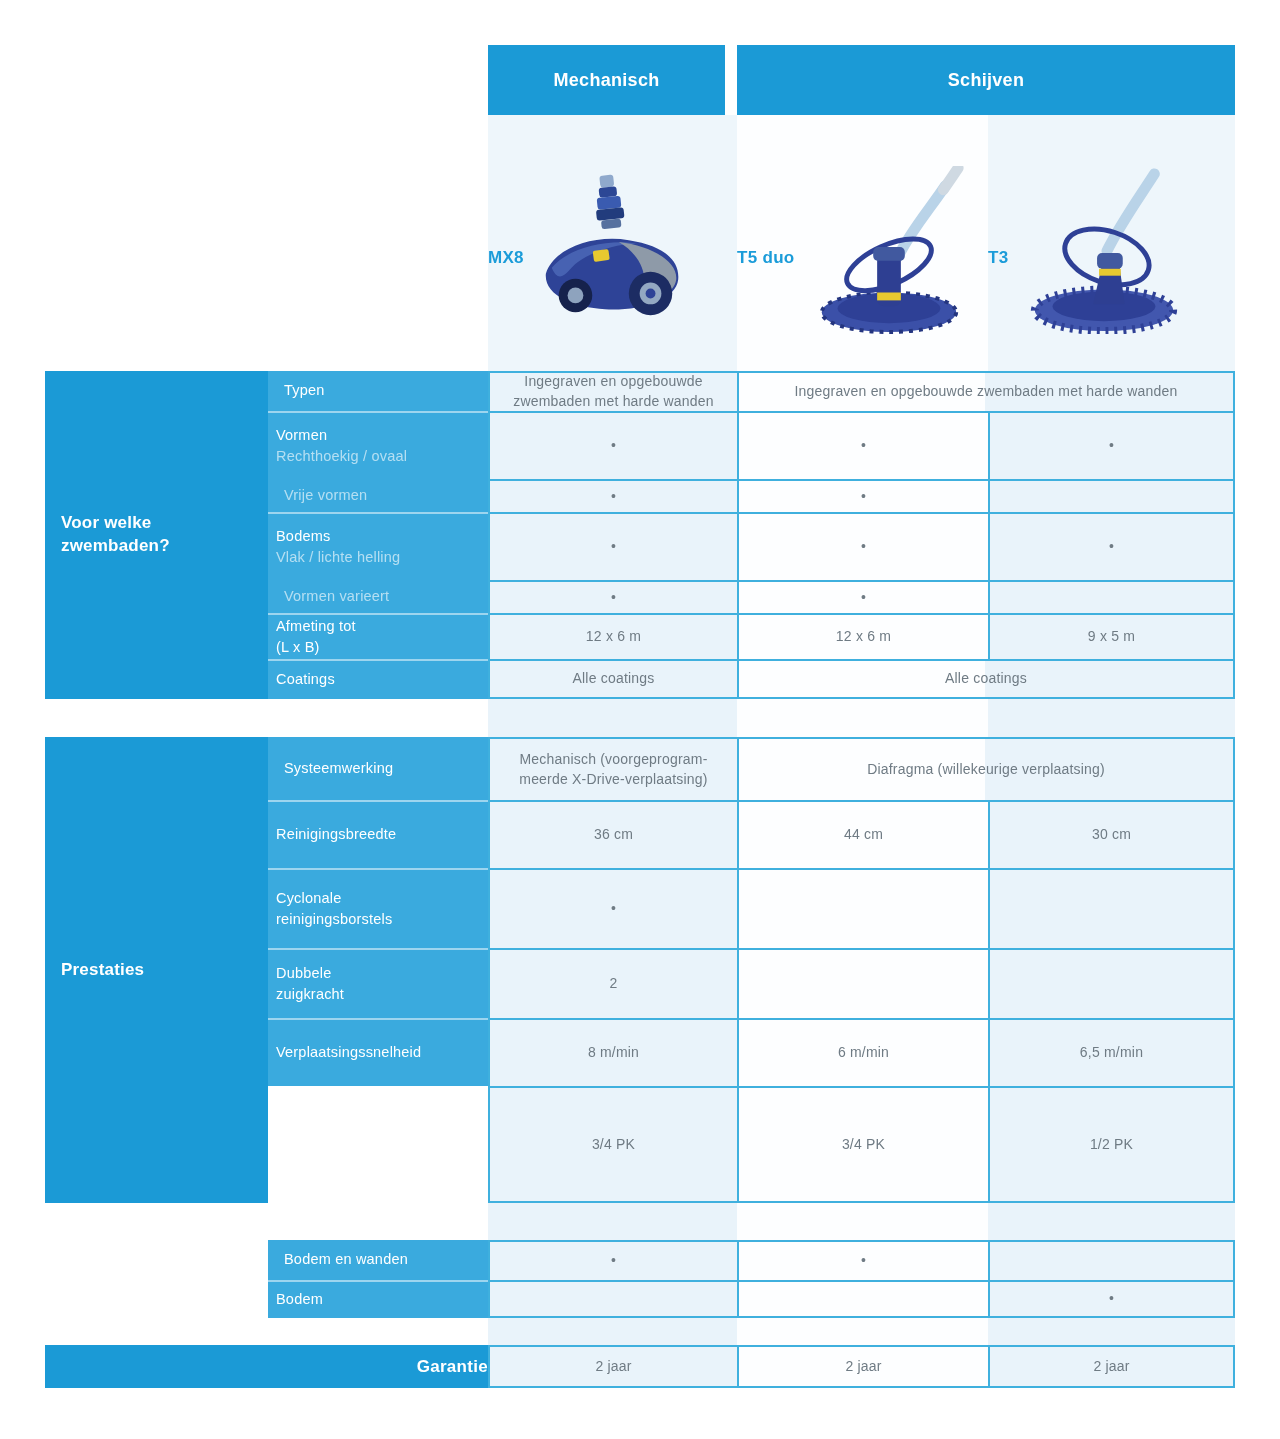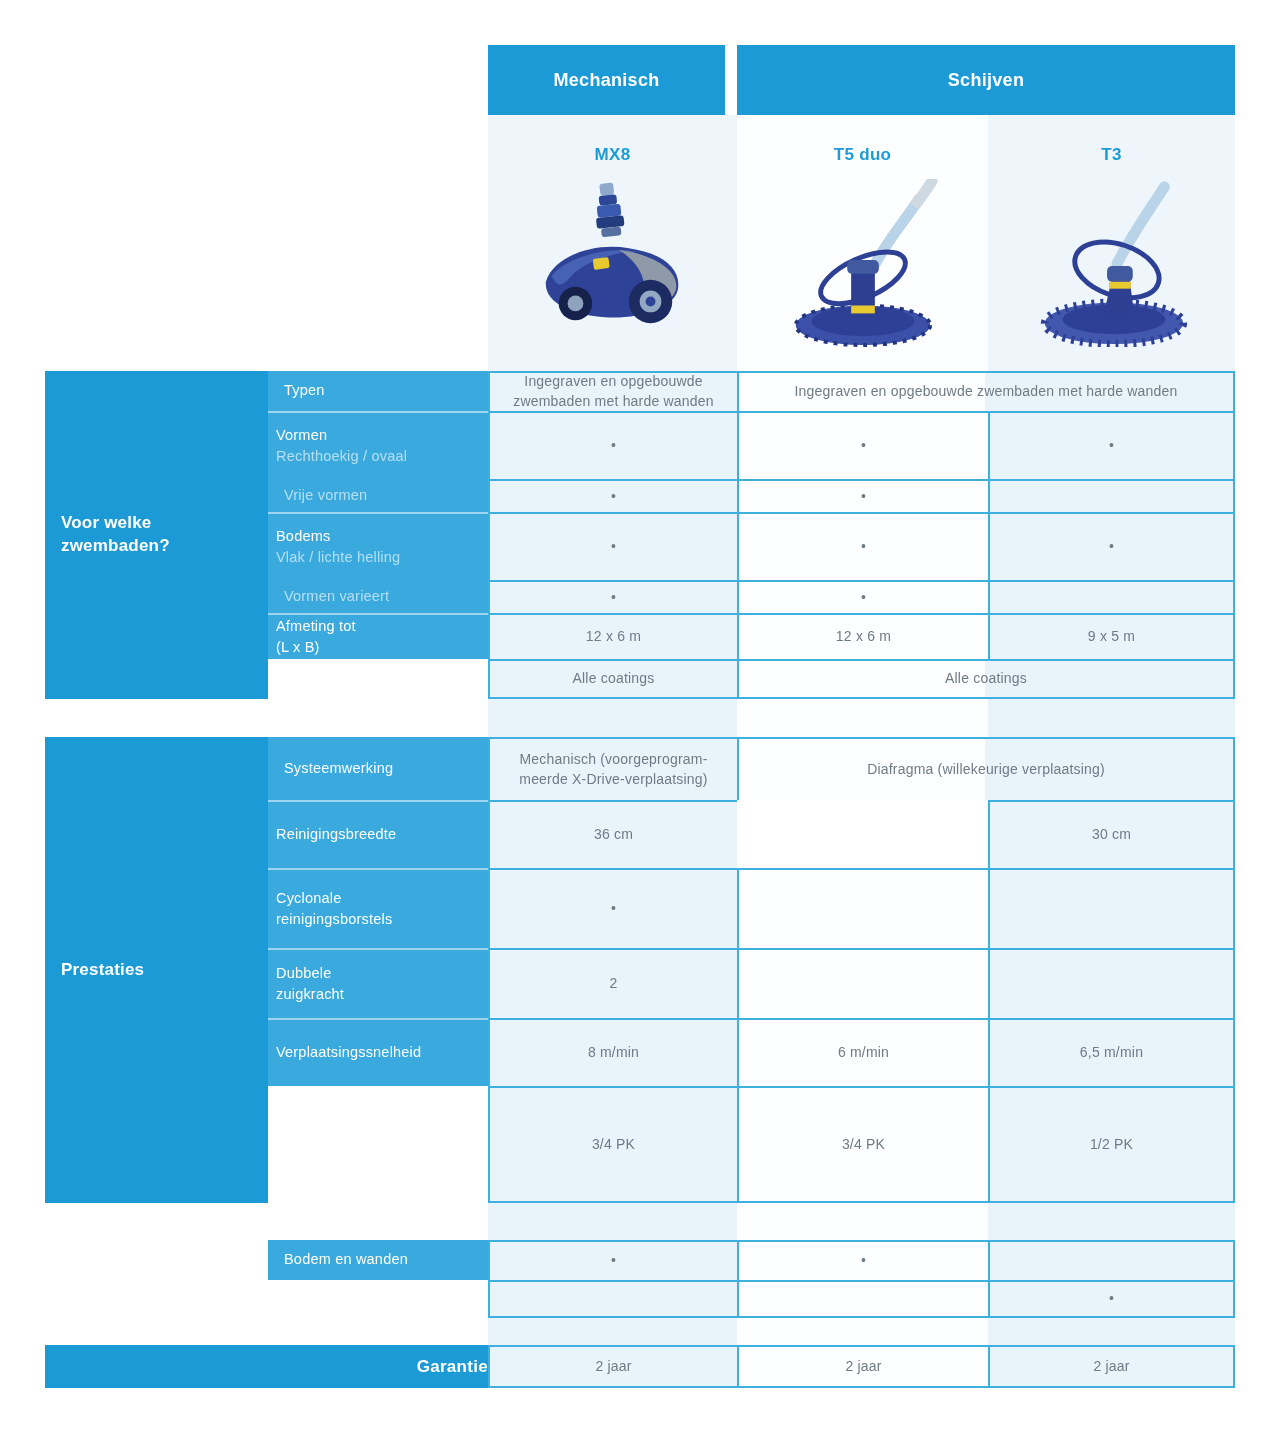--- a/index.html
+++ b/index.html
@@ -24,21 +24,21 @@
     grid-template-columns:223px 220px 249px 251px 247px;
     grid-template-rows:70px 256px 40px 68px 33px 68px 33px 46px 40px 38px 63px 68px 80px 70px 68px 117px 37px 40px 38px 27px 43px;
   }
   
   .hdr{
     background:var(--blue-dark); color:#fff; font-weight:bold; font-size:18px;
     display:flex; align-items:center; justify-content:center; letter-spacing:.3px;
   }
   .hdr.gap-right{ margin-right:12px; }
   
-  .card{ display:flex; flex-direction:column; align-items:center; }
+  .card{ display:flex; flex-direction:row; align-items:center; }
   .card .pname{ margin-top:30px; font-weight:bold; font-size:17px; color:#1b9cd9; letter-spacing:.3px; }
   .card svg{ margin-top:14px; display:block; }
   .bg-l{ background:var(--tint); }
   .bg-l2{ background:var(--tint2); }
   .bg-w{ background:var(--white-col); }
   .bg-split{ background:linear-gradient(90deg, var(--white-col) 0 49.8%, var(--tint) 49.8% 100%); }
   
   .sec{
     background:var(--blue-dark); color:#fff; font-weight:bold; font-size:17px;
     display:flex; align-items:center; padding:10px 18px 10px 16px; line-height:1.35; letter-spacing:.2px;
@@ -173,20 +173,23 @@
   <div class="v bg-l last-col" style="grid-row:7;grid-column:5"></div>
 
   <div class="lab sep" style="grid-row:8;grid-column:2">
     <span>Afmeting tot
 (L x B)</span>
   </div>
   <div class="v bg-l" style="grid-row:8;grid-column:3">12 x 6 m</div>
   <div class="v bg-w" style="grid-row:8;grid-column:4">12 x 6 m</div>
   <div class="v bg-l last-col" style="grid-row:8;grid-column:5">9 x 5 m</div>
 
+  <div class="lab sep" style="grid-row:9;grid-column:2">
+    <span>Coatings</span>
+  </div>
   <div class="v bg-l last-row" style="grid-row:9;grid-column:3">Alle coatings</div>
   <div class="v bg-split last-col last-row" style="grid-row:9;grid-column:4/6">Alle coatings</div>
 
   <div class="strip bg-l" style="grid-row:10;grid-column:3"></div>
   <div class="strip bg-w" style="grid-row:10;grid-column:4"></div>
   <div class="strip bg-l" style="grid-row:10;grid-column:5"></div>
 
   <div class="sec" style="grid-row:11/17;grid-column:1">
     <span>Prestaties</span>
   </div>
@@ -195,20 +198,21 @@
     <span>Systeemwerking</span>
   </div>
   <div class="v bg-split last-col" style="grid-row:11;grid-column:4/6">Diafragma (willekeurige verplaatsing)</div>
   <div class="v bg-l" style="grid-row:11;grid-column:3">Mechanisch (voorgeprogram-
 meerde X-Drive-verplaatsing)</div>
 
   <div class="lab sep" style="grid-row:12;grid-column:2">
     <span>Reinigingsbreedte</span>
   </div>
   <div class="v bg-l" style="grid-row:12;grid-column:3">36 cm</div>
+  <div class="v bg-w" style="grid-row:12;grid-column:4">44 cm</div>
   <div class="v bg-l last-col" style="grid-row:12;grid-column:5">30 cm</div>
 
   <div class="lab sep" style="grid-row:13;grid-column:2">
     <span>Cyclonale
 reinigingsborstels</span>
   </div>
   <div class="v bg-l" style="grid-row:13;grid-column:3">•</div>
   <div class="v bg-w" style="grid-row:13;grid-column:4"></div>
   <div class="v bg-l last-col" style="grid-row:13;grid-column:5"></div>
 
@@ -236,20 +240,23 @@
   <div class="strip bg-l" style="grid-row:17;grid-column:5"></div>
 
 
   <div class="lab" style="grid-row:18;grid-column:2">
     <span>Bodem en wanden</span>
   </div>
   <div class="v bg-l" style="grid-row:18;grid-column:3">•</div>
   <div class="v bg-w" style="grid-row:18;grid-column:4">•</div>
   <div class="v bg-l last-col" style="grid-row:18;grid-column:5"></div>
 
+  <div class="lab sep" style="grid-row:19;grid-column:2">
+    <span>Bodem</span>
+  </div>
   <div class="v bg-l last-row" style="grid-row:19;grid-column:3"></div>
   <div class="v bg-w last-row" style="grid-row:19;grid-column:4"></div>
   <div class="v bg-l last-col last-row" style="grid-row:19;grid-column:5">•</div>
 
   <div class="strip bg-l" style="grid-row:20;grid-column:3"></div>
   <div class="strip bg-w" style="grid-row:20;grid-column:4"></div>
   <div class="strip bg-l" style="grid-row:20;grid-column:5"></div>
 
   <div class="gar" style="grid-row:21;grid-column:1/3">
     <span>Garantie</span>

